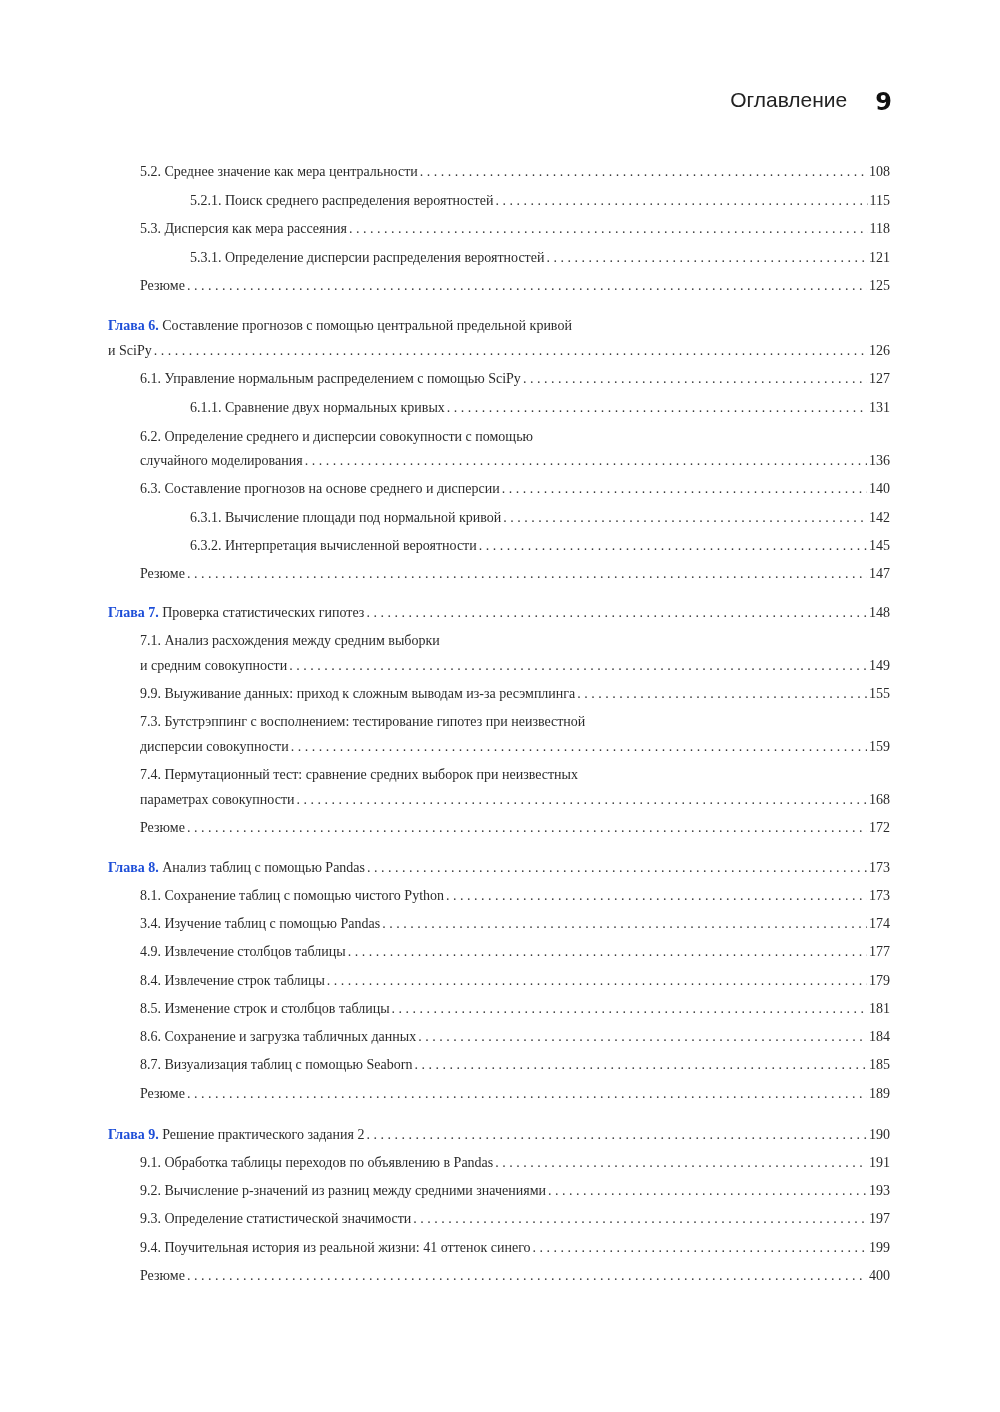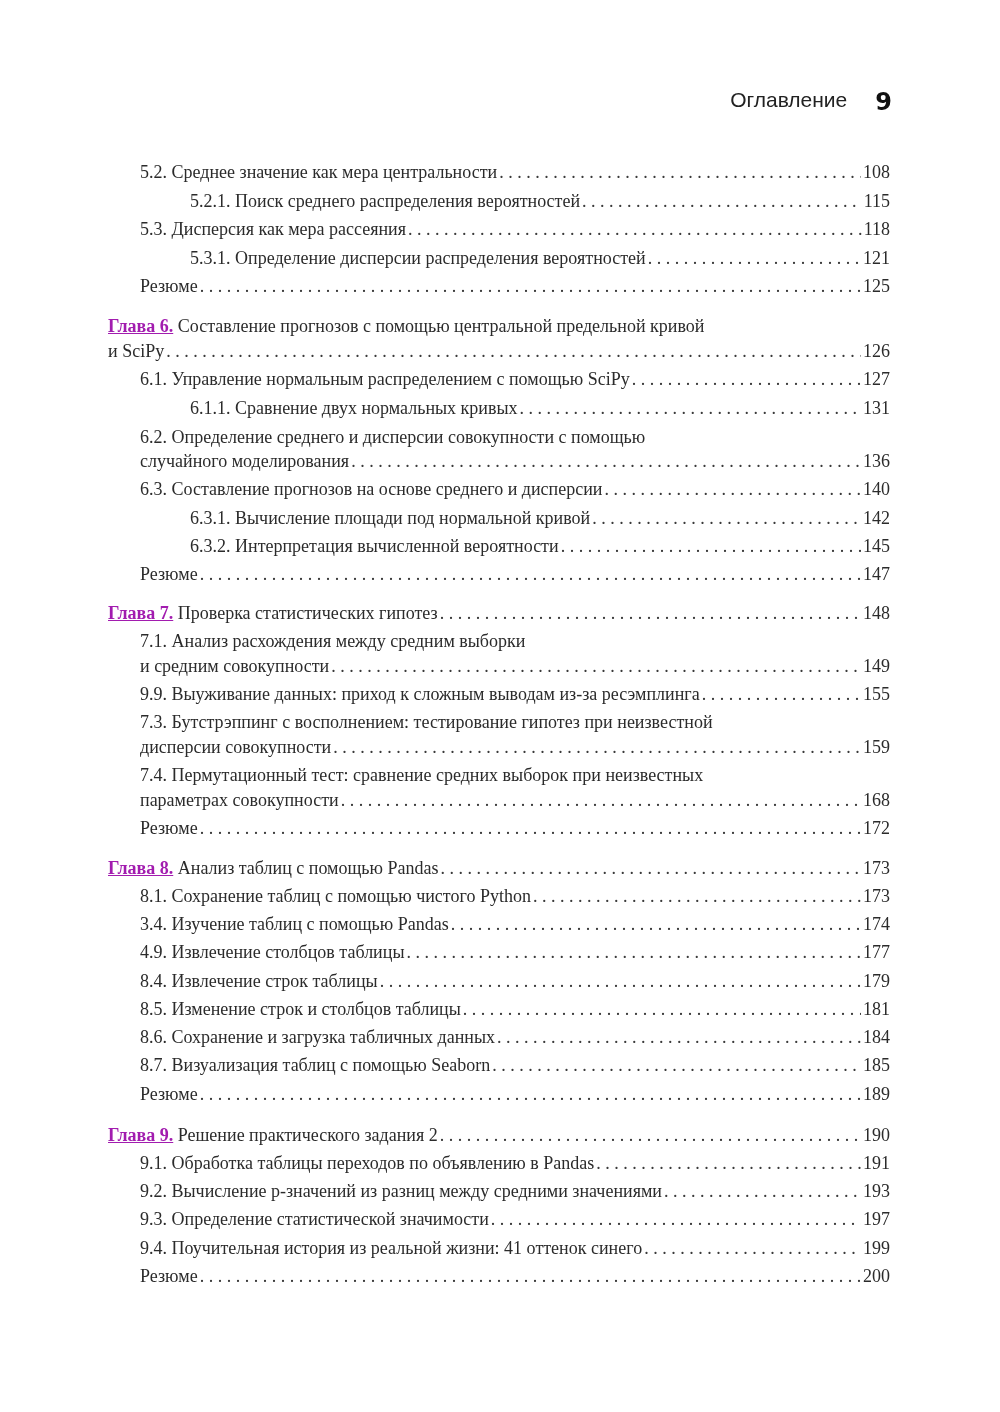--- a/index.html
+++ b/index.html
@@ -1,23 +1,23 @@
 <!DOCTYPE html>
 <html><head>
 <meta charset="utf-8">
 <style>
   html, body { margin: 0; padding: 0; background: #ffffff; }
   body { width: 1000px; height: 1412px; position: relative; overflow: hidden; color: #2a2a2a; }
   .page-header { position: absolute; top: 88px; right: 108px; display: flex; align-items: flex-start; gap: 28px; }
   .header-title { font-family: "Liberation Sans", sans-serif; font-size: 21px; color: #222; letter-spacing: 0; }
   .header-num { font-family: "DejaVu Sans", sans-serif; font-weight: bold; font-size: 24px; color: #111; }
   .toc { position: absolute; left: 0; top: 0; width: 1000px; }
-  .row { position: absolute; right: 110px; display: flex; align-items: baseline; font-family: "Liberation Serif", serif; font-size: 18px; line-height: 24px; color: #2b2b2b; white-space: nowrap; }
+  .row { position: absolute; right: 110px; display: flex; align-items: baseline; font-family: "Liberation Serif", serif; font-size: 14px; line-height: 24px; color: #2b2b2b; white-space: nowrap; }
   .row .label { flex: 0 0 auto; }
-  .row .label b { font-weight: bold; color: #a21caf; text-decoration: underline; }
+  .row .label b { font-weight: bold; color: #1d4ed8; }
   .row .leader { flex: 1 1 auto; overflow: hidden; margin: 0 2px; letter-spacing: 0; color: #3a3a3a; }
   .row .leader::before { content: ". . . . . . . . . . . . . . . . . . . . . . . . . . . . . . . . . . . . . . . . . . . . . . . . . . . . . . . . . . . . . . . . . . . . . . . . . . . . . . . . . . . . . . . . . . . . . . . . . . . . . . . . . . . . . . . . . . . ."; white-space: nowrap; }
   .row .page { flex: 0 0 auto; text-align: right; }
   .row.noleader { right: auto; }
   .lvl0 { left: 108px; }
   .lvl1 { left: 140px; }
   .lvl2 { left: 190px; }
 </style>
 </head>
 <body>
@@ -209,16 +209,16 @@
       <span class="page">197</span>
   </div>
   <div class="row lvl1" style="top:1236px">
     <span class="label">9.4. Поучительная история из реальной жизни: 41 оттенок синего</span>
       <span class="leader"></span>
       <span class="page">199</span>
   </div>
   <div class="row lvl1" style="top:1264px">
     <span class="label">Резюме</span>
       <span class="leader"></span>
-      <span class="page">200</span>
+      <span class="page">400</span>
   </div>
 
 </div>
 
 </body></html>

